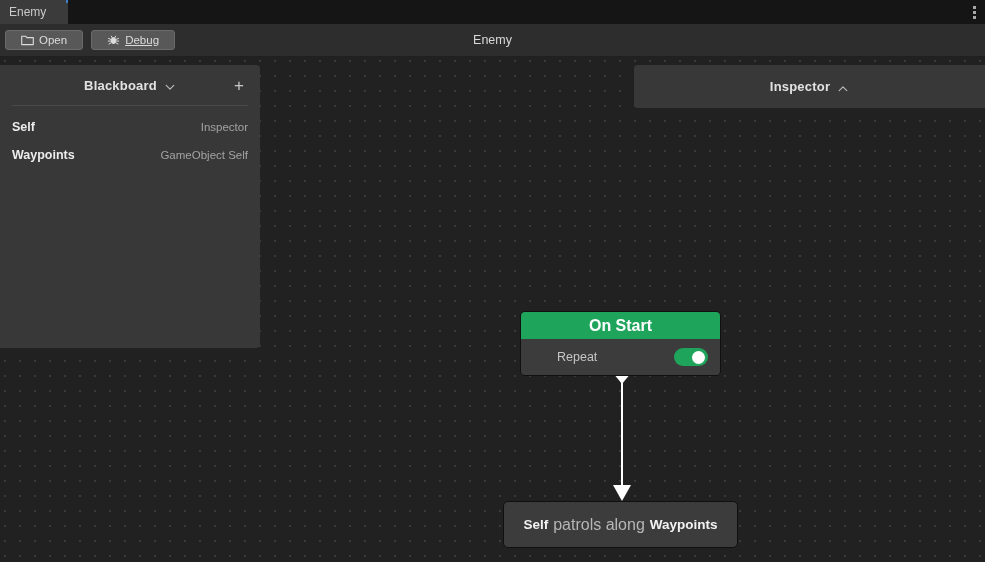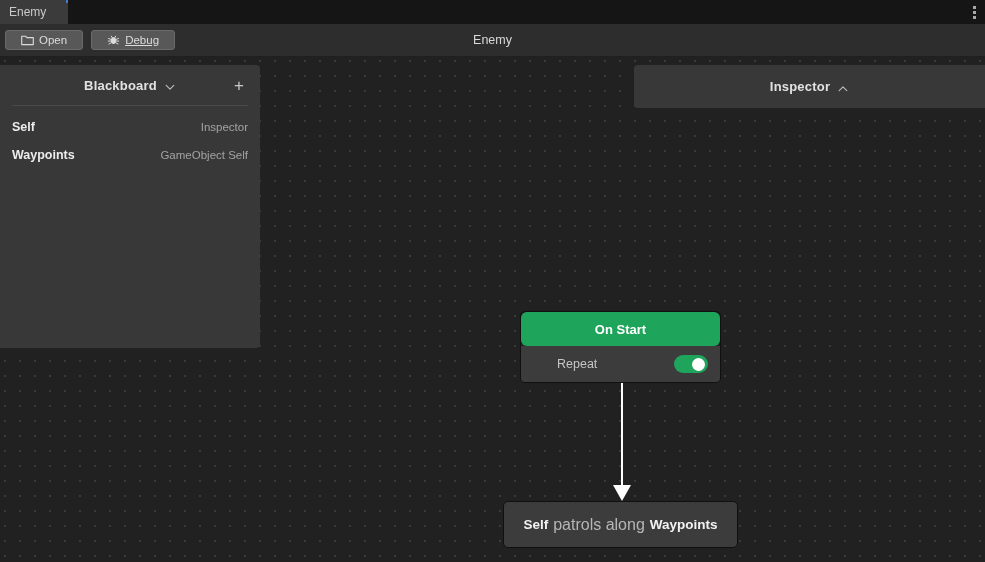--- a/index.html
+++ b/index.html
@@ -192,29 +192,28 @@
     position: absolute;
     border-radius: 5px;
     border: 1px solid #101010;
     overflow: hidden;
   }
   .node-onstart {
     left: 520px; top: 254px;
     width: 201px;
   }
   .node-header {
-    height: 34px;
+    height: 27px;
     background: #1fa45c;
     display: flex;
     align-items: center;
     justify-content: center;
-    font-size: 13px;
+    font-size: 16px;
     font-weight: bold;
     color: #ffffff;
-    border-radius: 6px;
   }
   .node-body {
     background: #3c3c3c;
     height: 36px;
     display: flex;
     align-items: center;
     justify-content: space-between;
     padding: 0 12px;
   }
   .node-prop-label {

